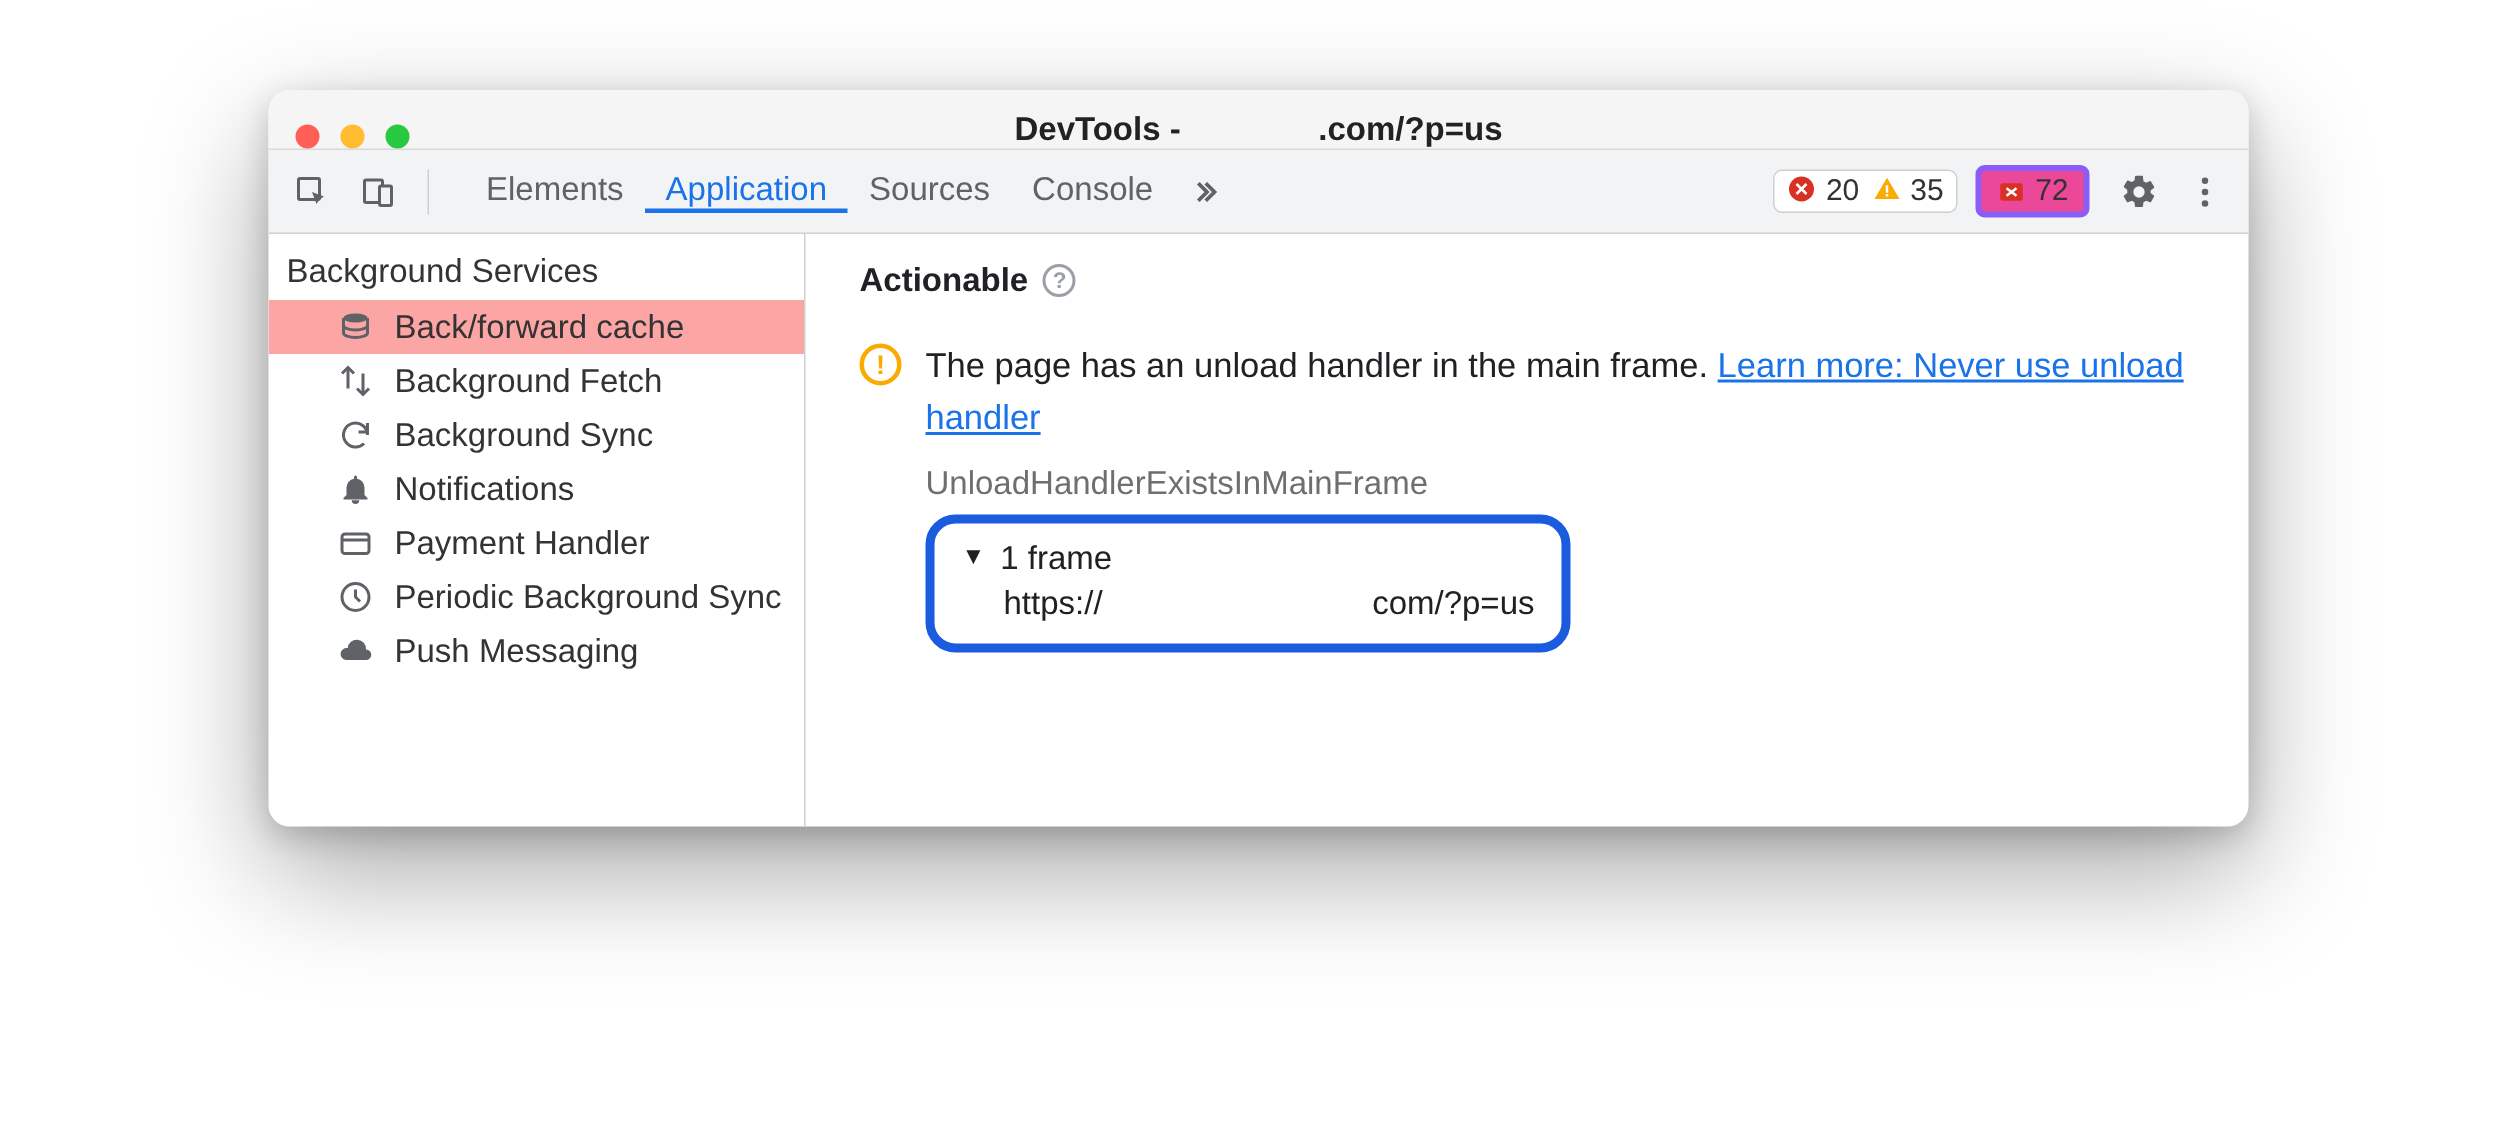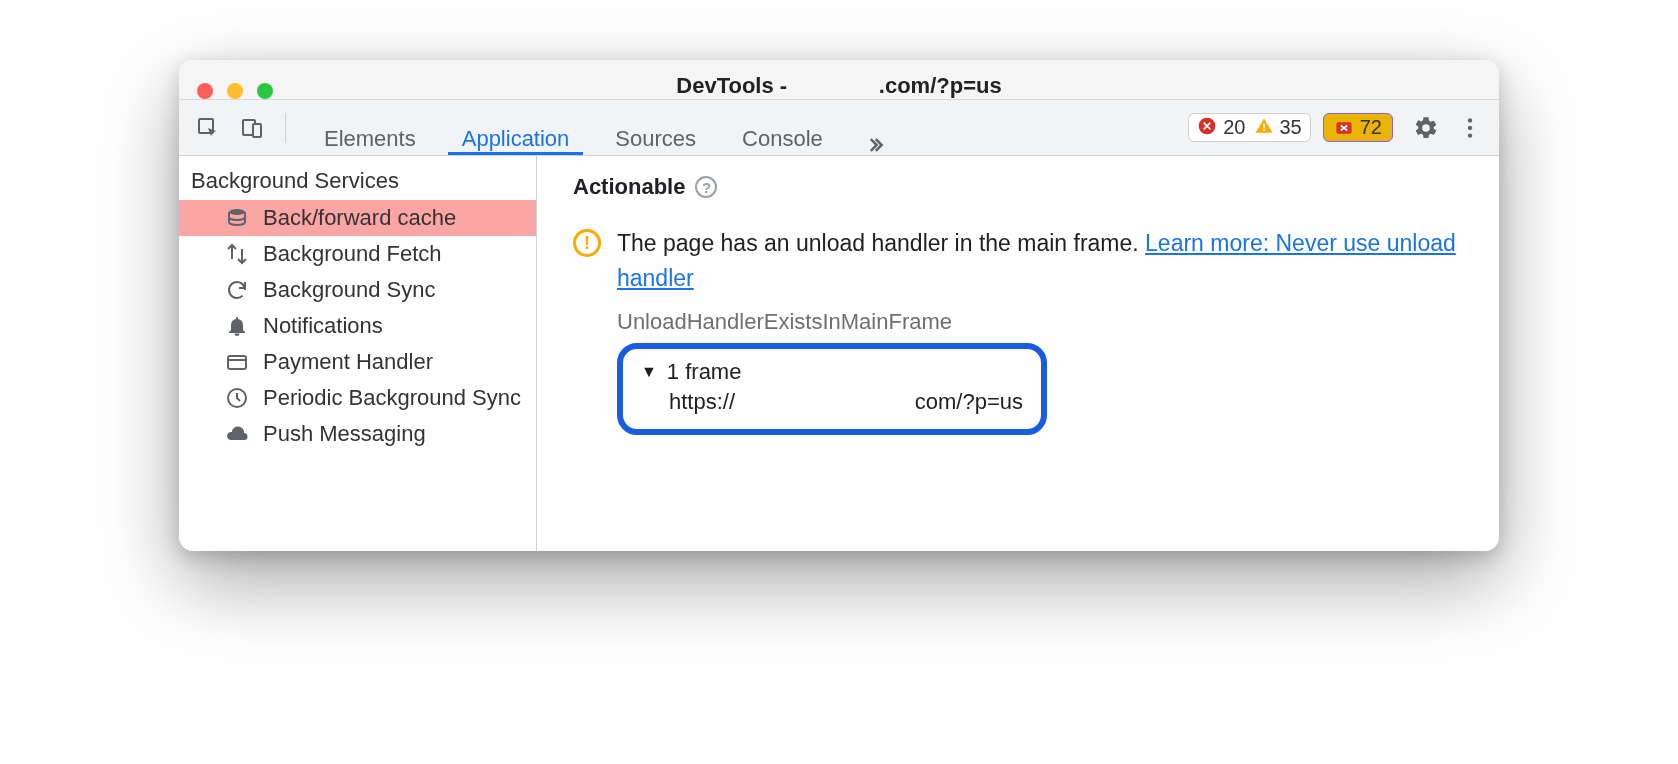--- a/index.html
+++ b/index.html
@@ -64,23 +64,22 @@
     display: flex; align-items: center; justify-content: center;
     border-radius: 4px;
   }
   .toolbar .vdiv {
     width: 1px; height: 30px;
     background: #cfcfcf;
     margin: 0 8px;
   }
   .tabs {
     display: flex;
-    align-items: flex-end;
+    align-items: center;
     height: 100%;
-    gap: 18px;
     margin-left: 10px;
   }
   .tab {
     display: flex;
     align-items: center;
     padding: 0 14px;
     color: #5f6368;
     border-bottom: 3px solid transparent;
     cursor: pointer;
   }
@@ -102,24 +101,24 @@
     background: #fff;
     margin-right: 6px;
   }
   .badge-box .pair { display: flex; gap: 6px; font-size: 20px; color: #333; }
   .ic { display: inline-flex; width: 20px; height: 20px; align-items: center; justify-content: center; }
   .ic.err svg { fill: #d93025; }
   .ic.warn svg { fill: #f9ab00; }
   .ic.issue svg { fill: #d93025; }
   .issue-box {
     display: flex; align-items: center; gap: 6px;
-    border: 1px solid #8b5cf6;
+    border: 4px solid #8b5cf6;
     border-radius: 6px;
     padding: 2px 10px;
-    background: #eab308;
+    background: #ec4899;
     margin-right: 8px;
     font-size: 20px; color: #333;
   }
   .gear, .kebab {
     width: 38px; height: 38px;
     display: flex; align-items: center; justify-content: center;
     color: #5f6368;
     cursor: pointer;
   }
 

